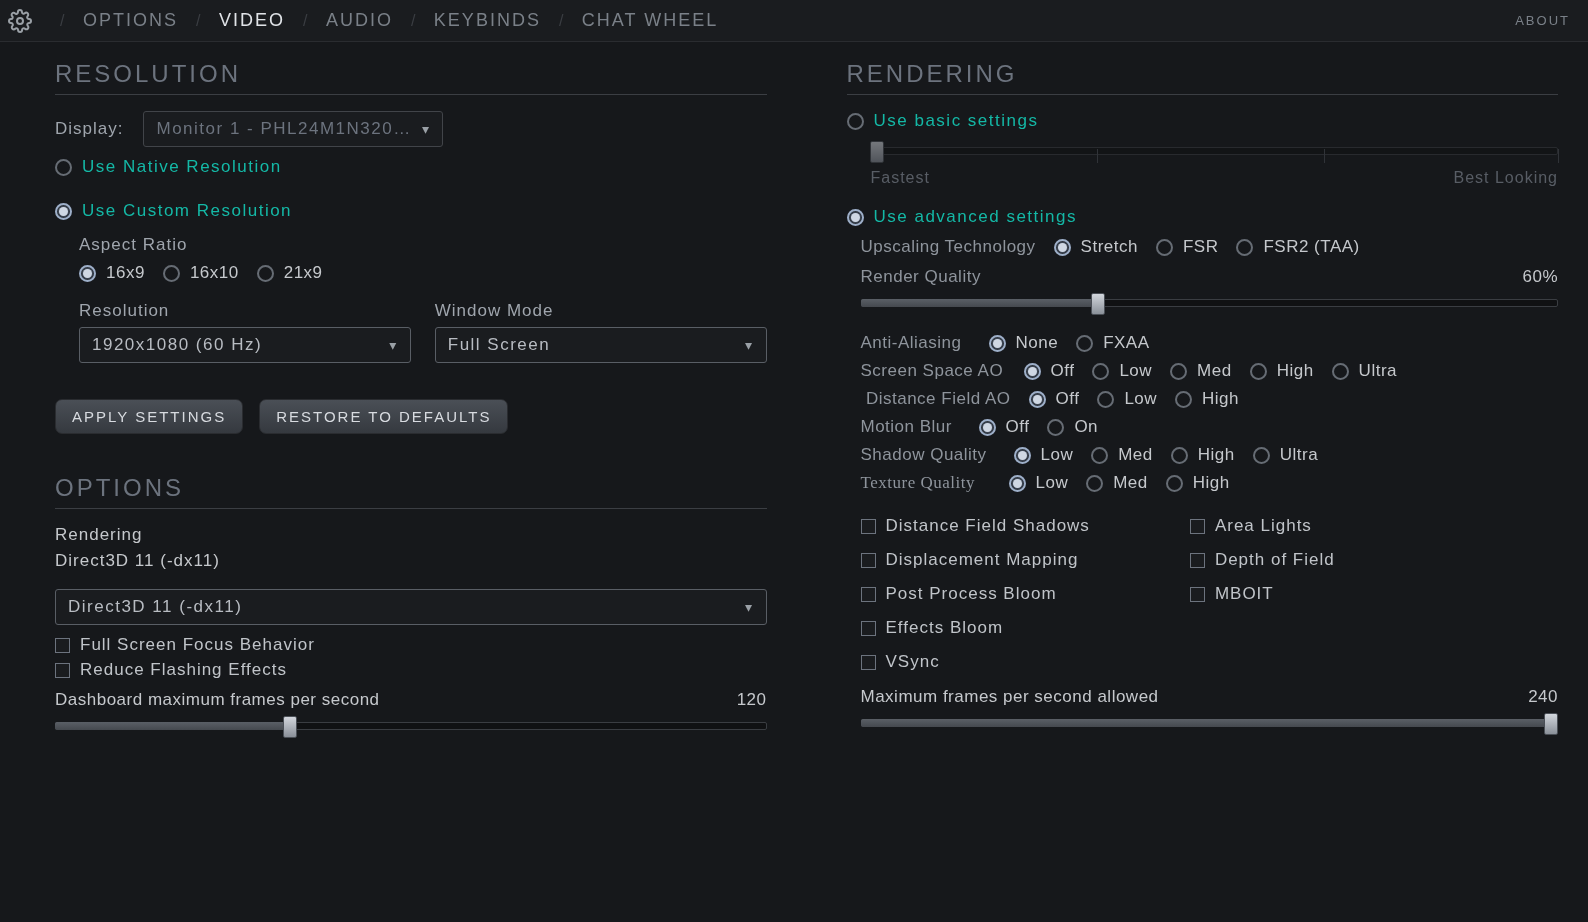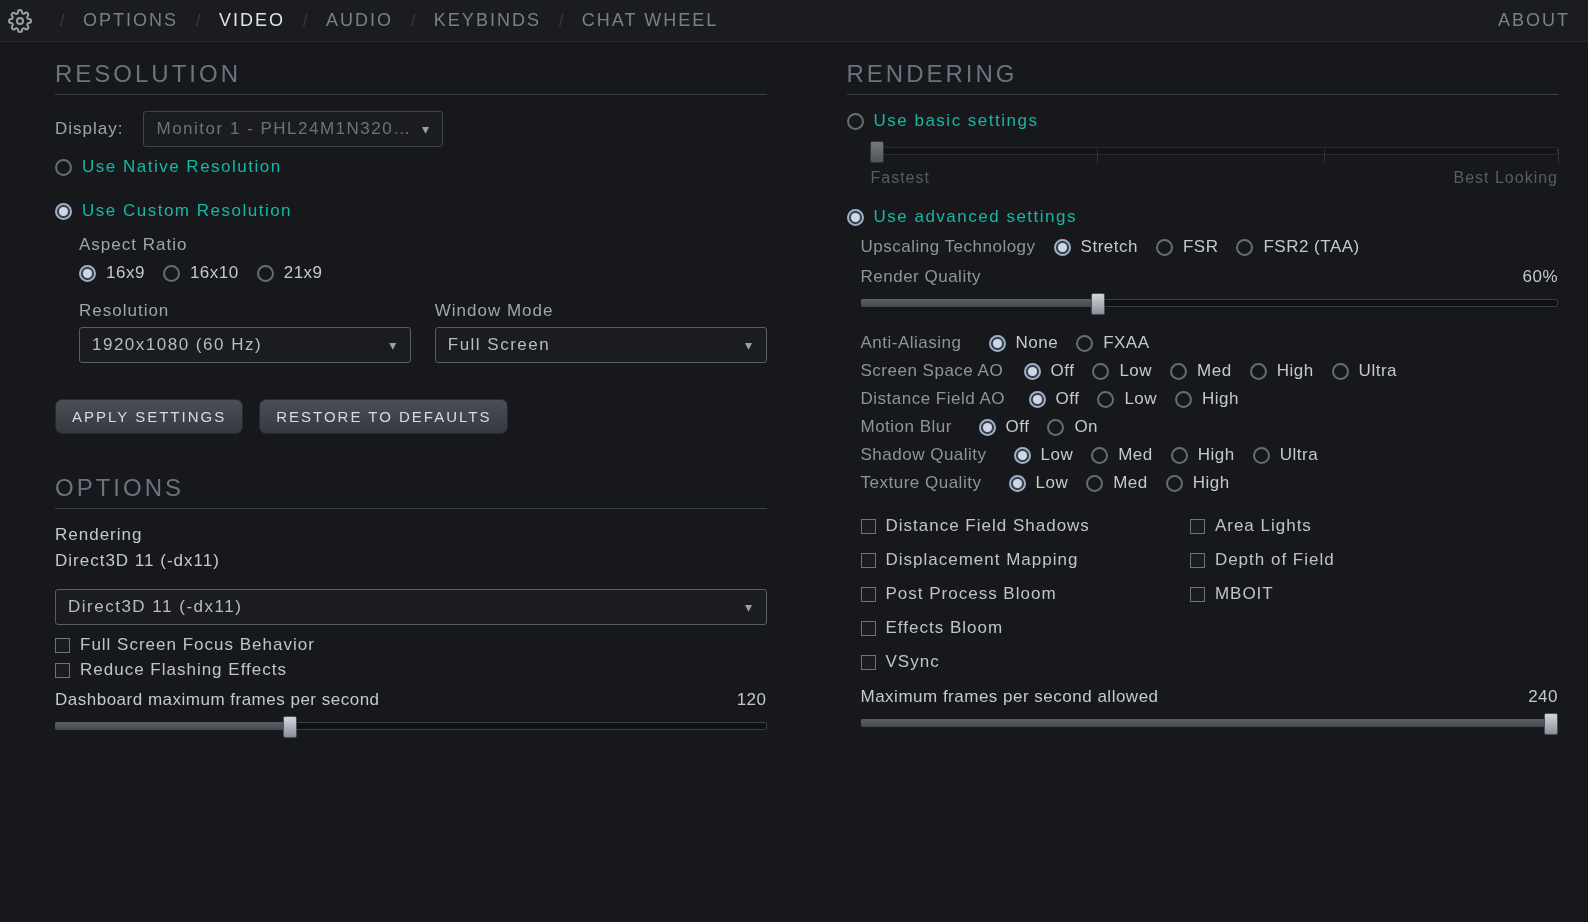--- a/index.html
+++ b/index.html
@@ -21,21 +21,21 @@
     height: 42px;
     border-bottom: 1px solid #2a2c30;
     background: #1a1c1f;
     justify-content: space-between;
   }
   .nav-left { display: flex; align-items: center; gap: 18px; }
   .gear-icon { width: 28px; height: 28px; display: flex; align-items: center; justify-content: center; color: #9aa0a6; margin-right: 8px; }
   .nav-item { color: #7a8088; font-size: 18px; letter-spacing: 2px; cursor: pointer; }
   .nav-item.active { color: #e0e3e7; }
   .nav-sep { color: #3a3d42; }
-  .nav-right { color: #7a8088; font-size: 18px; letter-spacing: 2px; }
+  .nav-right { color: #7a8088; font-size: 13px; letter-spacing: 2px; }
 
   
   .main {
     display: flex;
     padding: 18px 30px 0 55px;
     gap: 80px;
   }
   .col { flex: 1; max-width: 720px; }
   .col-right { flex: 1; max-width: 720px; }
 
@@ -359,21 +359,21 @@
             <span class="radio-dot"></span>
             <span class="rlabel">High</span>
           </div>
         <div class="radio">
             <span class="radio-dot"></span>
             <span class="rlabel">Ultra</span>
           </div>
       </div>
 
       <div class="radio-inline">
-        <span class="row-label" style="min-width:150px;">Distance Field AO</span>
+        <span class="row-label" style="min-width:150px;text-align:right;">Distance Field AO</span>
         <div class="radio">
             <span class="radio-dot sel"></span>
             <span class="rlabel">Off</span>
           </div>
         <div class="radio">
             <span class="radio-dot"></span>
             <span class="rlabel">Low</span>
           </div>
         <div class="radio">
             <span class="radio-dot"></span>
@@ -407,21 +407,21 @@
             <span class="radio-dot"></span>
             <span class="rlabel">High</span>
           </div>
         <div class="radio">
             <span class="radio-dot"></span>
             <span class="rlabel">Ultra</span>
           </div>
       </div>
 
       <div class="radio-inline">
-        <span class="row-label" style="min-width:130px;">Texture Quality</span>
+        <span class="row-label" style="min-width:130px;font-family:Liberation Serif, serif;">Texture Quality</span>
         <div class="radio">
             <span class="radio-dot sel"></span>
             <span class="rlabel">Low</span>
           </div>
         <div class="radio">
             <span class="radio-dot"></span>
             <span class="rlabel">Med</span>
           </div>
         <div class="radio">
             <span class="radio-dot"></span>

